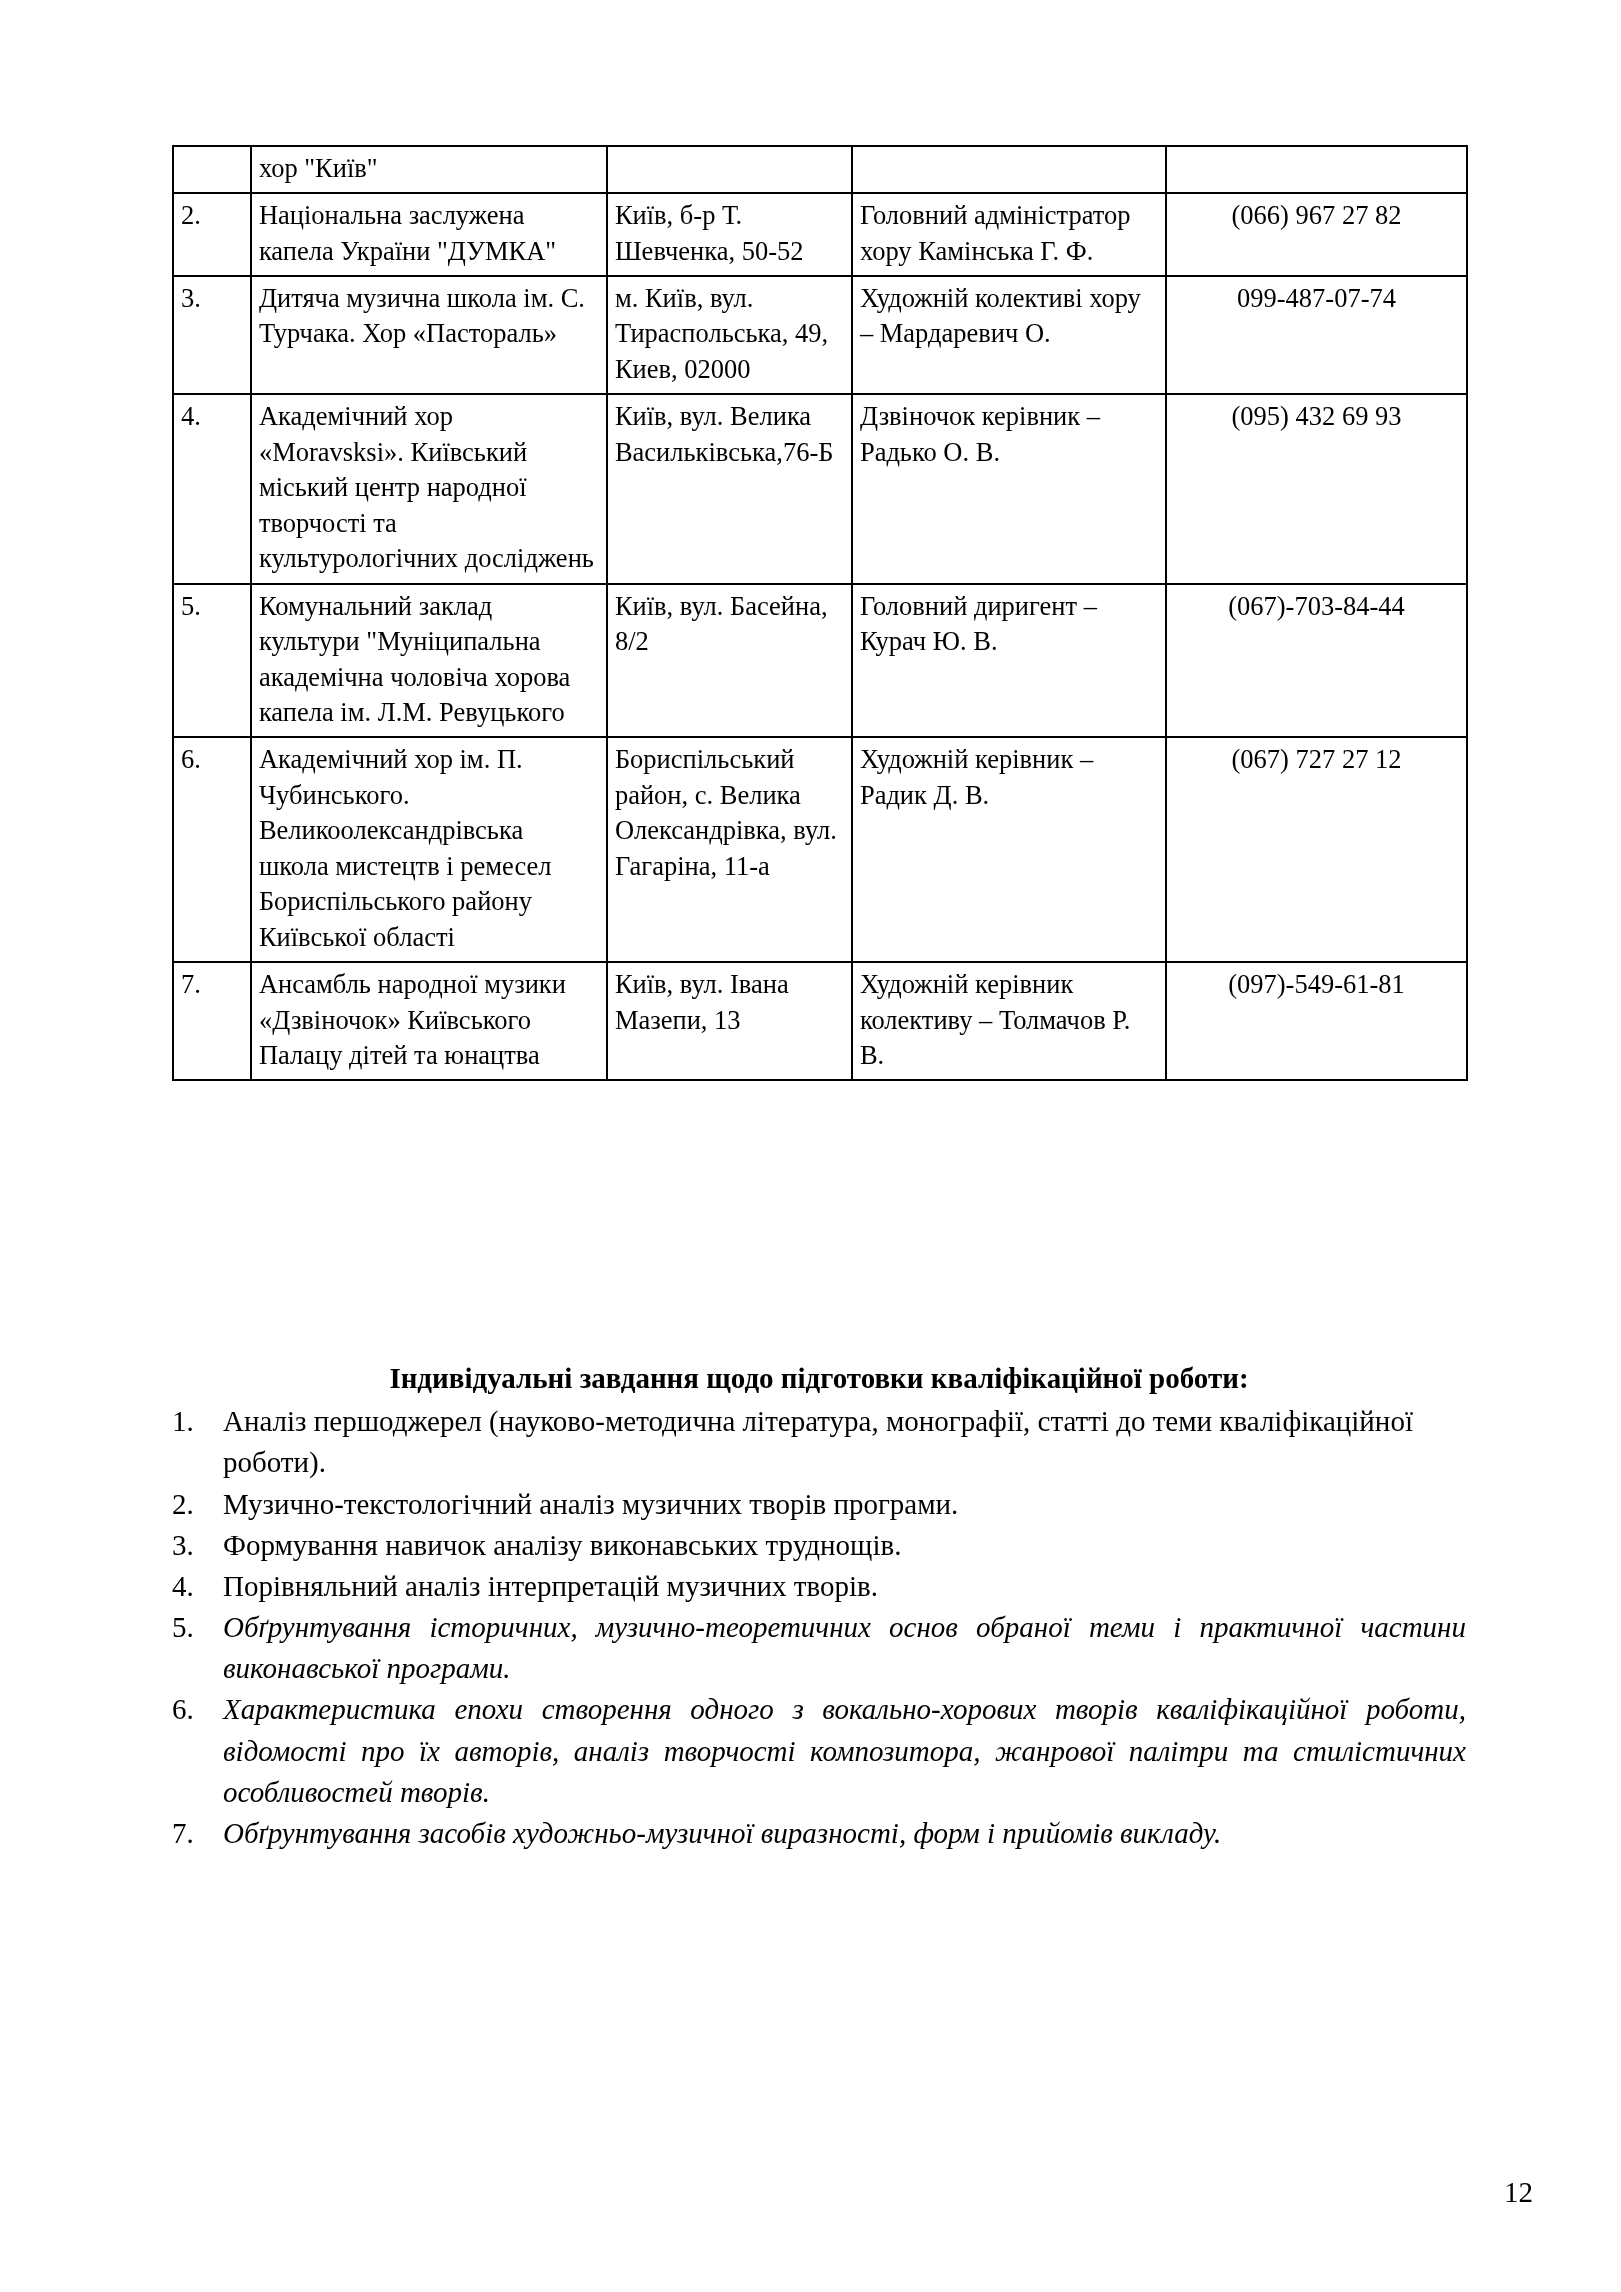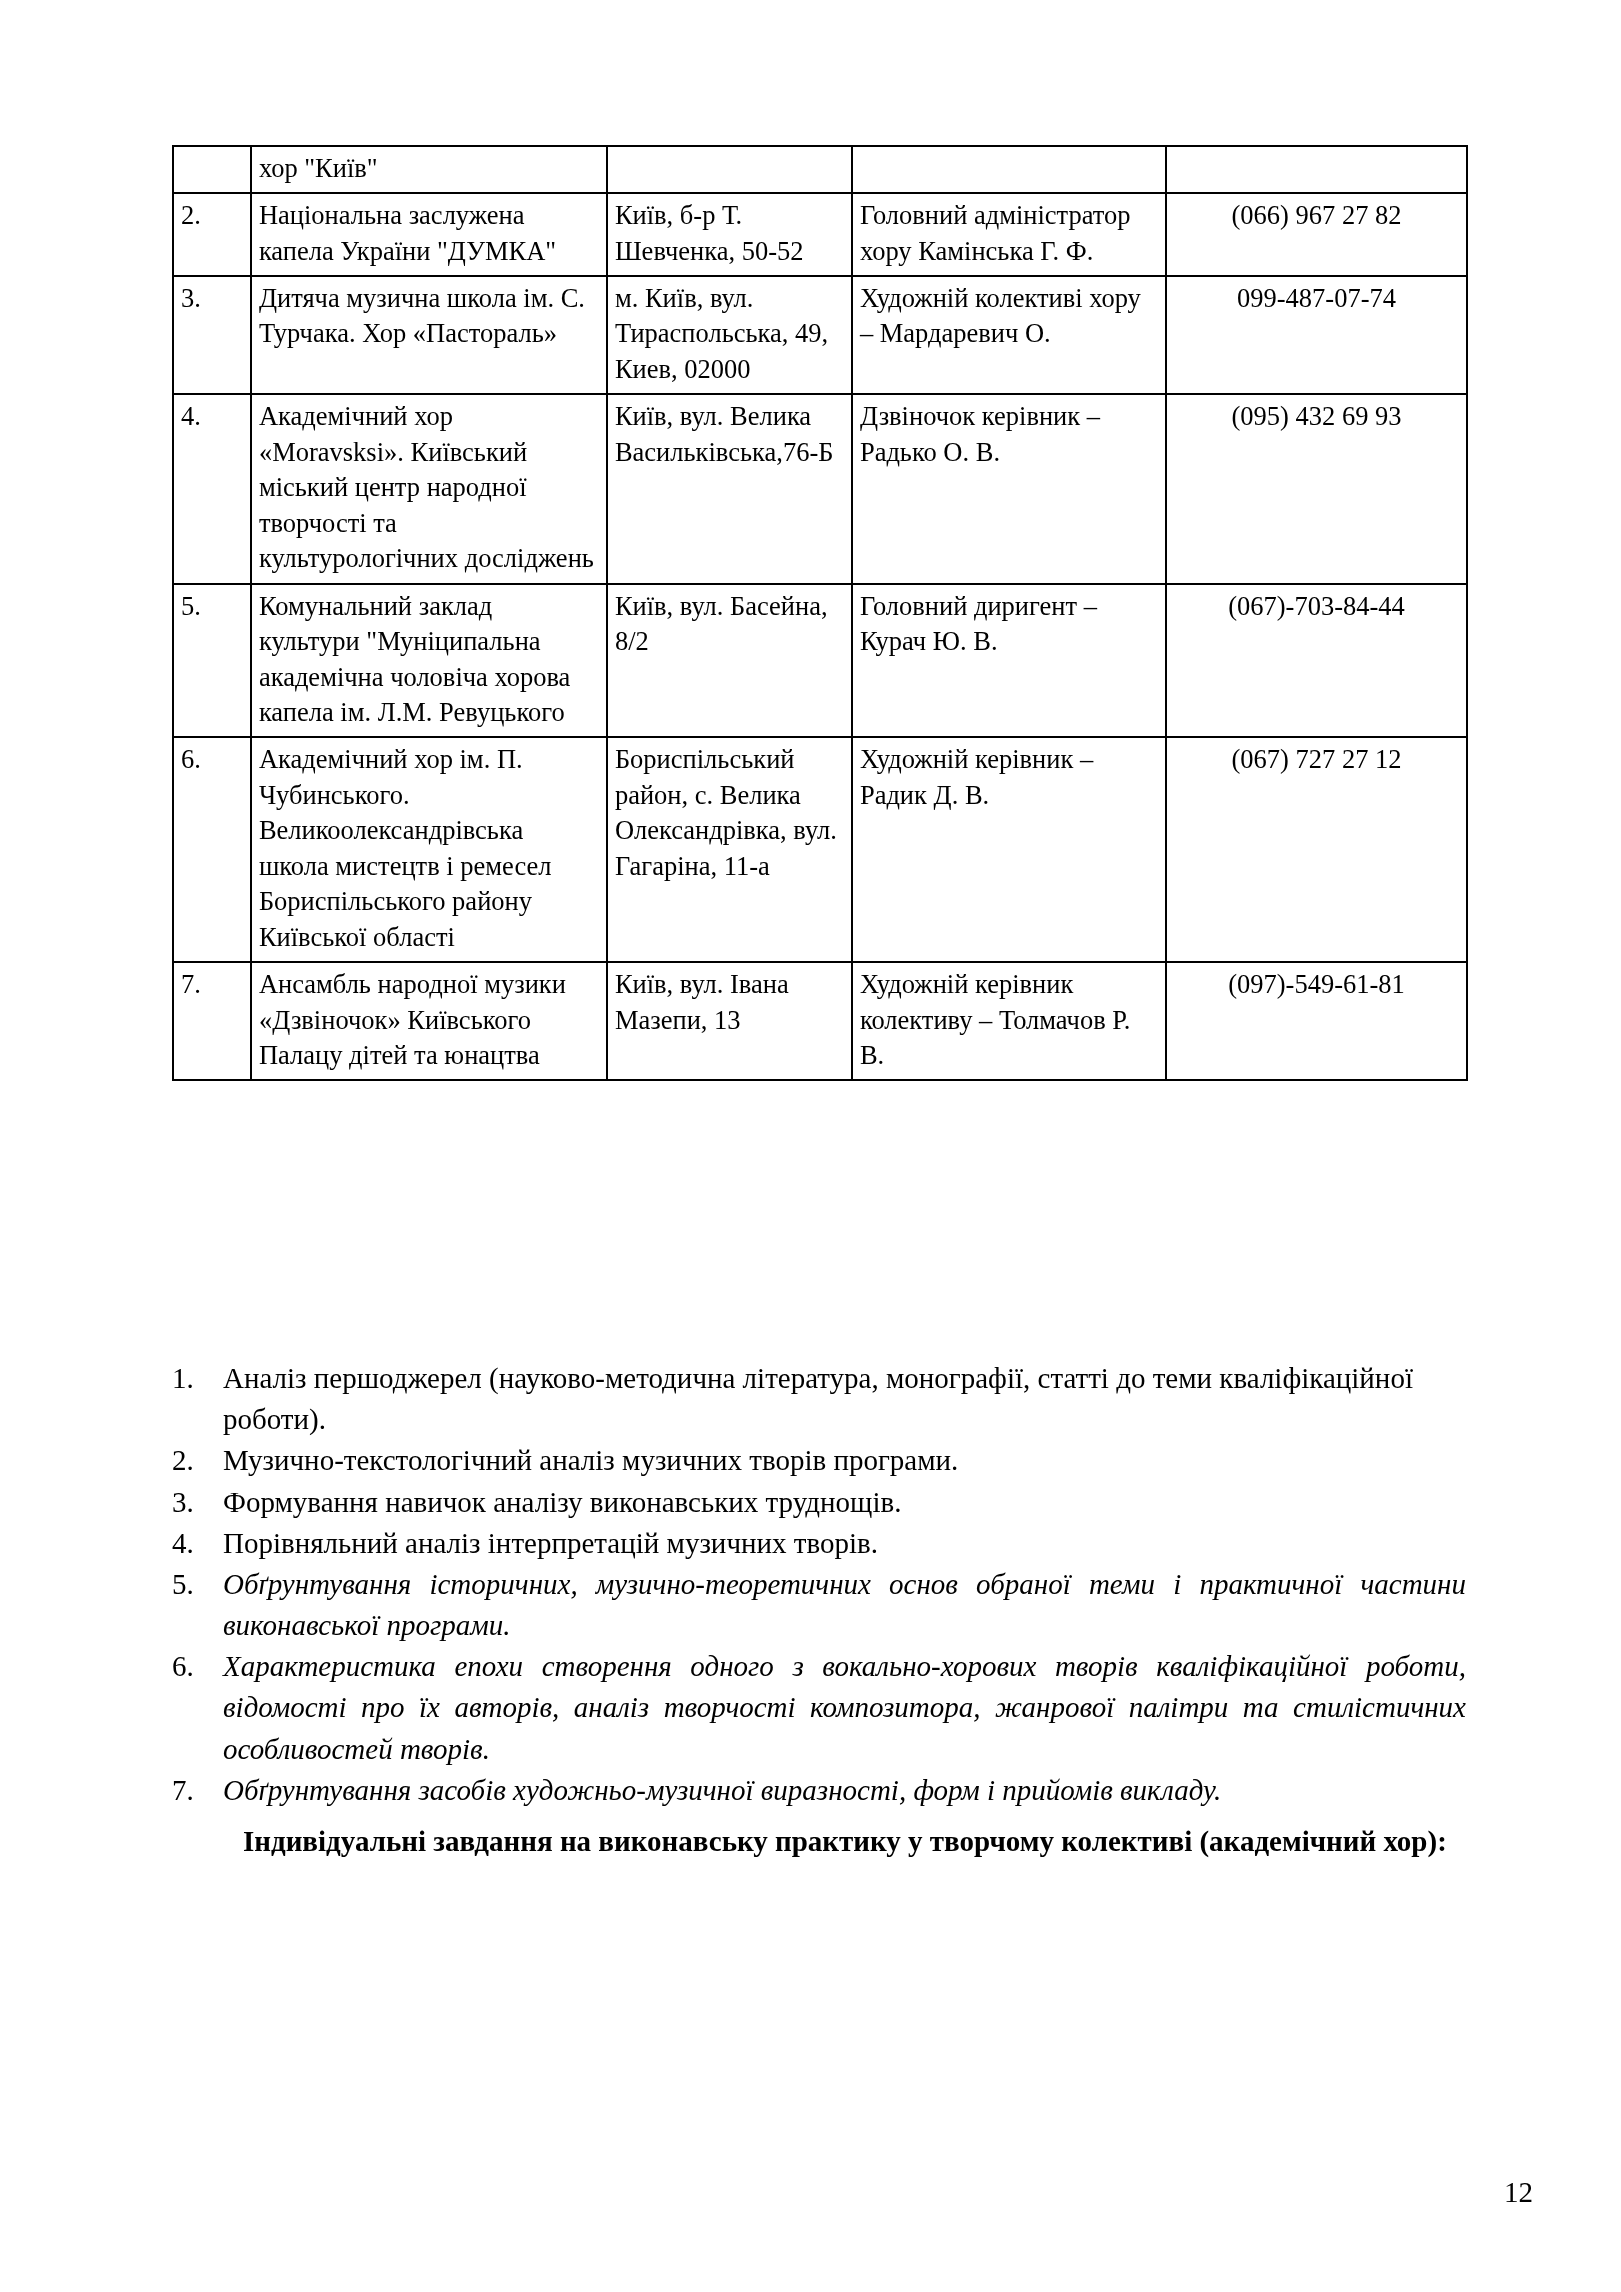--- a/index.html
+++ b/index.html
@@ -192,20 +192,21 @@
           <td class="lead">Художній керівник колективу – Толмачов Р. В.</td>
           <td class="phone">(097)-549-61-81</td>
         </tr>
 
       </tbody>
     </table>
   </div>
 
   <div class="body-block">
 
+    <p class="sec-heading">Індивідуальні завдання щодо підготовки кваліфікаційної роботи:</p>
 
     <ol class="tasks">
       <li>
         <span class="marker">1.</span>
         <span class="txt">Аналіз першоджерел (науково-методична література, монографії, статті до теми кваліфікаційної роботи).</span>
       </li>
       <li>
         <span class="marker">2.</span>
         <span class="txt">Музично-текстологічний аналіз музичних творів програми.</span>
       </li>
@@ -224,21 +225,20 @@
       <li class="justified">
         <span class="marker">6.</span>
         <span class="txt">Характеристика епохи створення одного з вокально-хорових творів кваліфікаційної роботи, відомості про їх авторів, аналіз творчості композитора, жанрової палітри та стилістичних особливостей творів.</span>
       </li>
       <li class="justified">
         <span class="marker">7.</span>
         <span class="txt">Обґрунтування засобів художньо-музичної виразності, форм і прийомів викладу.</span>
       </li>
     </ol>
 
-    <p class="sec-heading-2"><span class="indent-run">Індивідуальні завдання на виконавську практику у творчому колективі (академічний хор):</span></p>
 
 
   </div>
 
   <div class="page-number">12</div>
 
 </div>
 
 
 </body></html>

